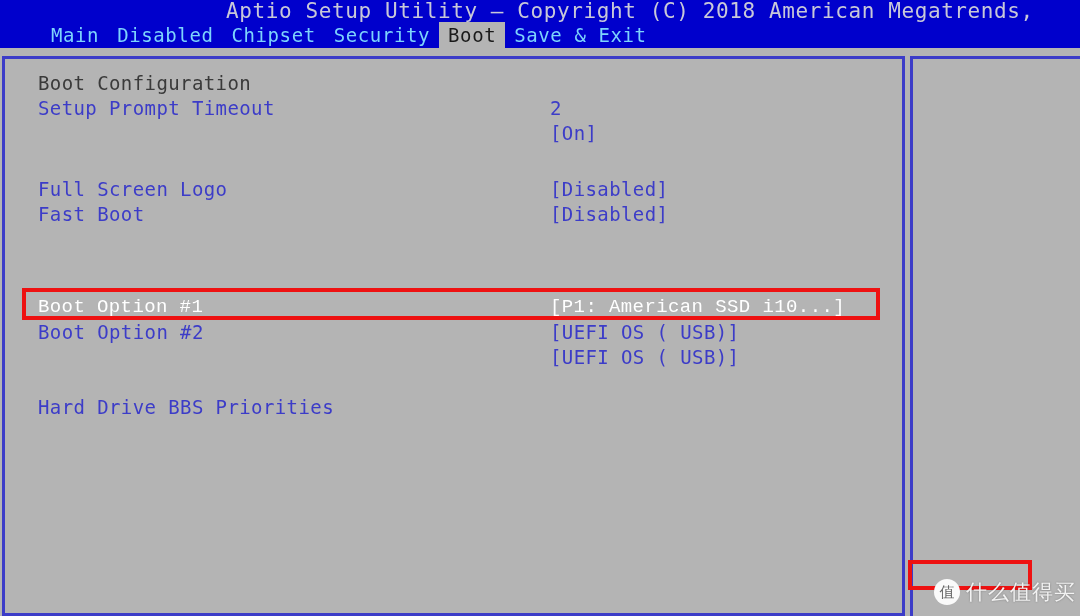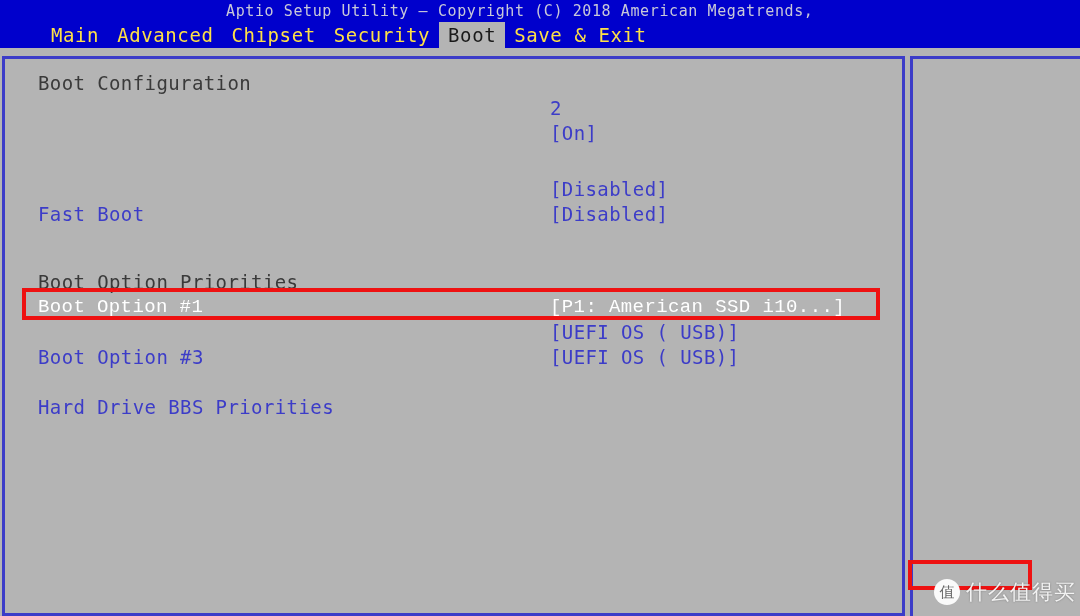--- a/index.html
+++ b/index.html
@@ -17,21 +17,21 @@
     -webkit-font-smoothing: none;
   }
 
   
   #titlebar {
     position: absolute;
     left: 0; top: 0;
     width: 1080px; height: 22px;
     background: #0000cc;
     color: #c8c8d8;
-    font-size: 15px;
+    font-size: 21px;
     line-height: 22px;
     letter-spacing: 0.6px;
     white-space: nowrap;
     text-decoration: underline;
   }
   #title-text {
     position: absolute;
     left: 226px; top: 0;
   }
 
@@ -40,21 +40,21 @@
     position: absolute;
     left: 0; top: 22px;
     width: 1080px; height: 26px;
     background: #0000cc;
     white-space: nowrap;
     font-size: 19px;
     line-height: 26px;
   }
   .tab {
     display: inline-block;
-    color: #fde047;
+    color: #7dd3fc;
     padding: 0 9px;
     letter-spacing: 0.6px;
   }
   .tab.active {
     background: #b4b4b4;
     color: #1a1a1a;
     text-align: right;
   }
   #menubar .tabspacer { display:inline-block; width: 42px; }
 
@@ -150,47 +150,48 @@
 </style>
 </head>
 <body>
 
 <div id="screen">
 
   <div id="titlebar">
     <span id="title-text">Aptio Setup Utility – Copyright (C) 2018 American Megatrends,</span>
   </div>
 
-  <div id="menubar"><span class="tabspacer"></span><span class="tab">Main</span><span class="tab">Advanced</span><span class="tab">Chipset</span><span class="tab">Security</span><span class="tab active">Boot</span><span class="tab">Save &amp; Exit</span></div>
+  <div id="menubar"><span class="tabspacer"></span><span class="tab">Main</span><span class="tab">Disabled</span><span class="tab">Chipset</span><span class="tab">Security</span><span class="tab active">Boot</span><span class="tab">Save &amp; Exit</span></div>
 
   <div id="menu-underline"></div>
 
   <div id="body-area">
 
     <div id="left-panel">
 
       <div class="row label heading" style="top:12px;">Boot Configuration</div>
 
+      <div class="row label item" style="top:37px;">Setup Prompt Timeout</div>
       <div class="row value item" style="top:37px;">2</div>
 
       <div class="row value item" style="top:62px;">[On]</div>
 
+      <div class="row label item" style="top:118px;">Full Screen Logo</div>
       <div class="row value item" style="top:118px;">[Disabled]</div>
 
       <div class="row label item" style="top:143px;">Fast Boot</div>
       <div class="row value item" style="top:143px;">[Disabled]</div>
 
-      <div class="row label heading" style="top:211px;">Boot Option Priorities</div>
 
       <div class="row label sel" style="top:236px;">Boot Option #1</div>
       <div class="row value sel" style="top:236px;">[P1: American SSD i10...]</div>
 
+      <div class="row label item" style="top:261px;">Boot Option #2</div>
       <div class="row value item" style="top:261px;">[UEFI OS ( USB)]</div>
 
-      <div class="row label item" style="top:286px;">Boot Option #3</div>
       <div class="row value item" style="top:286px;">[UEFI OS ( USB)]</div>
 
       <div class="row label item" style="top:336px;">Hard Drive BBS Priorities</div>
     </div>
 
     <div id="right-panel">
       
 
       
     </div>

